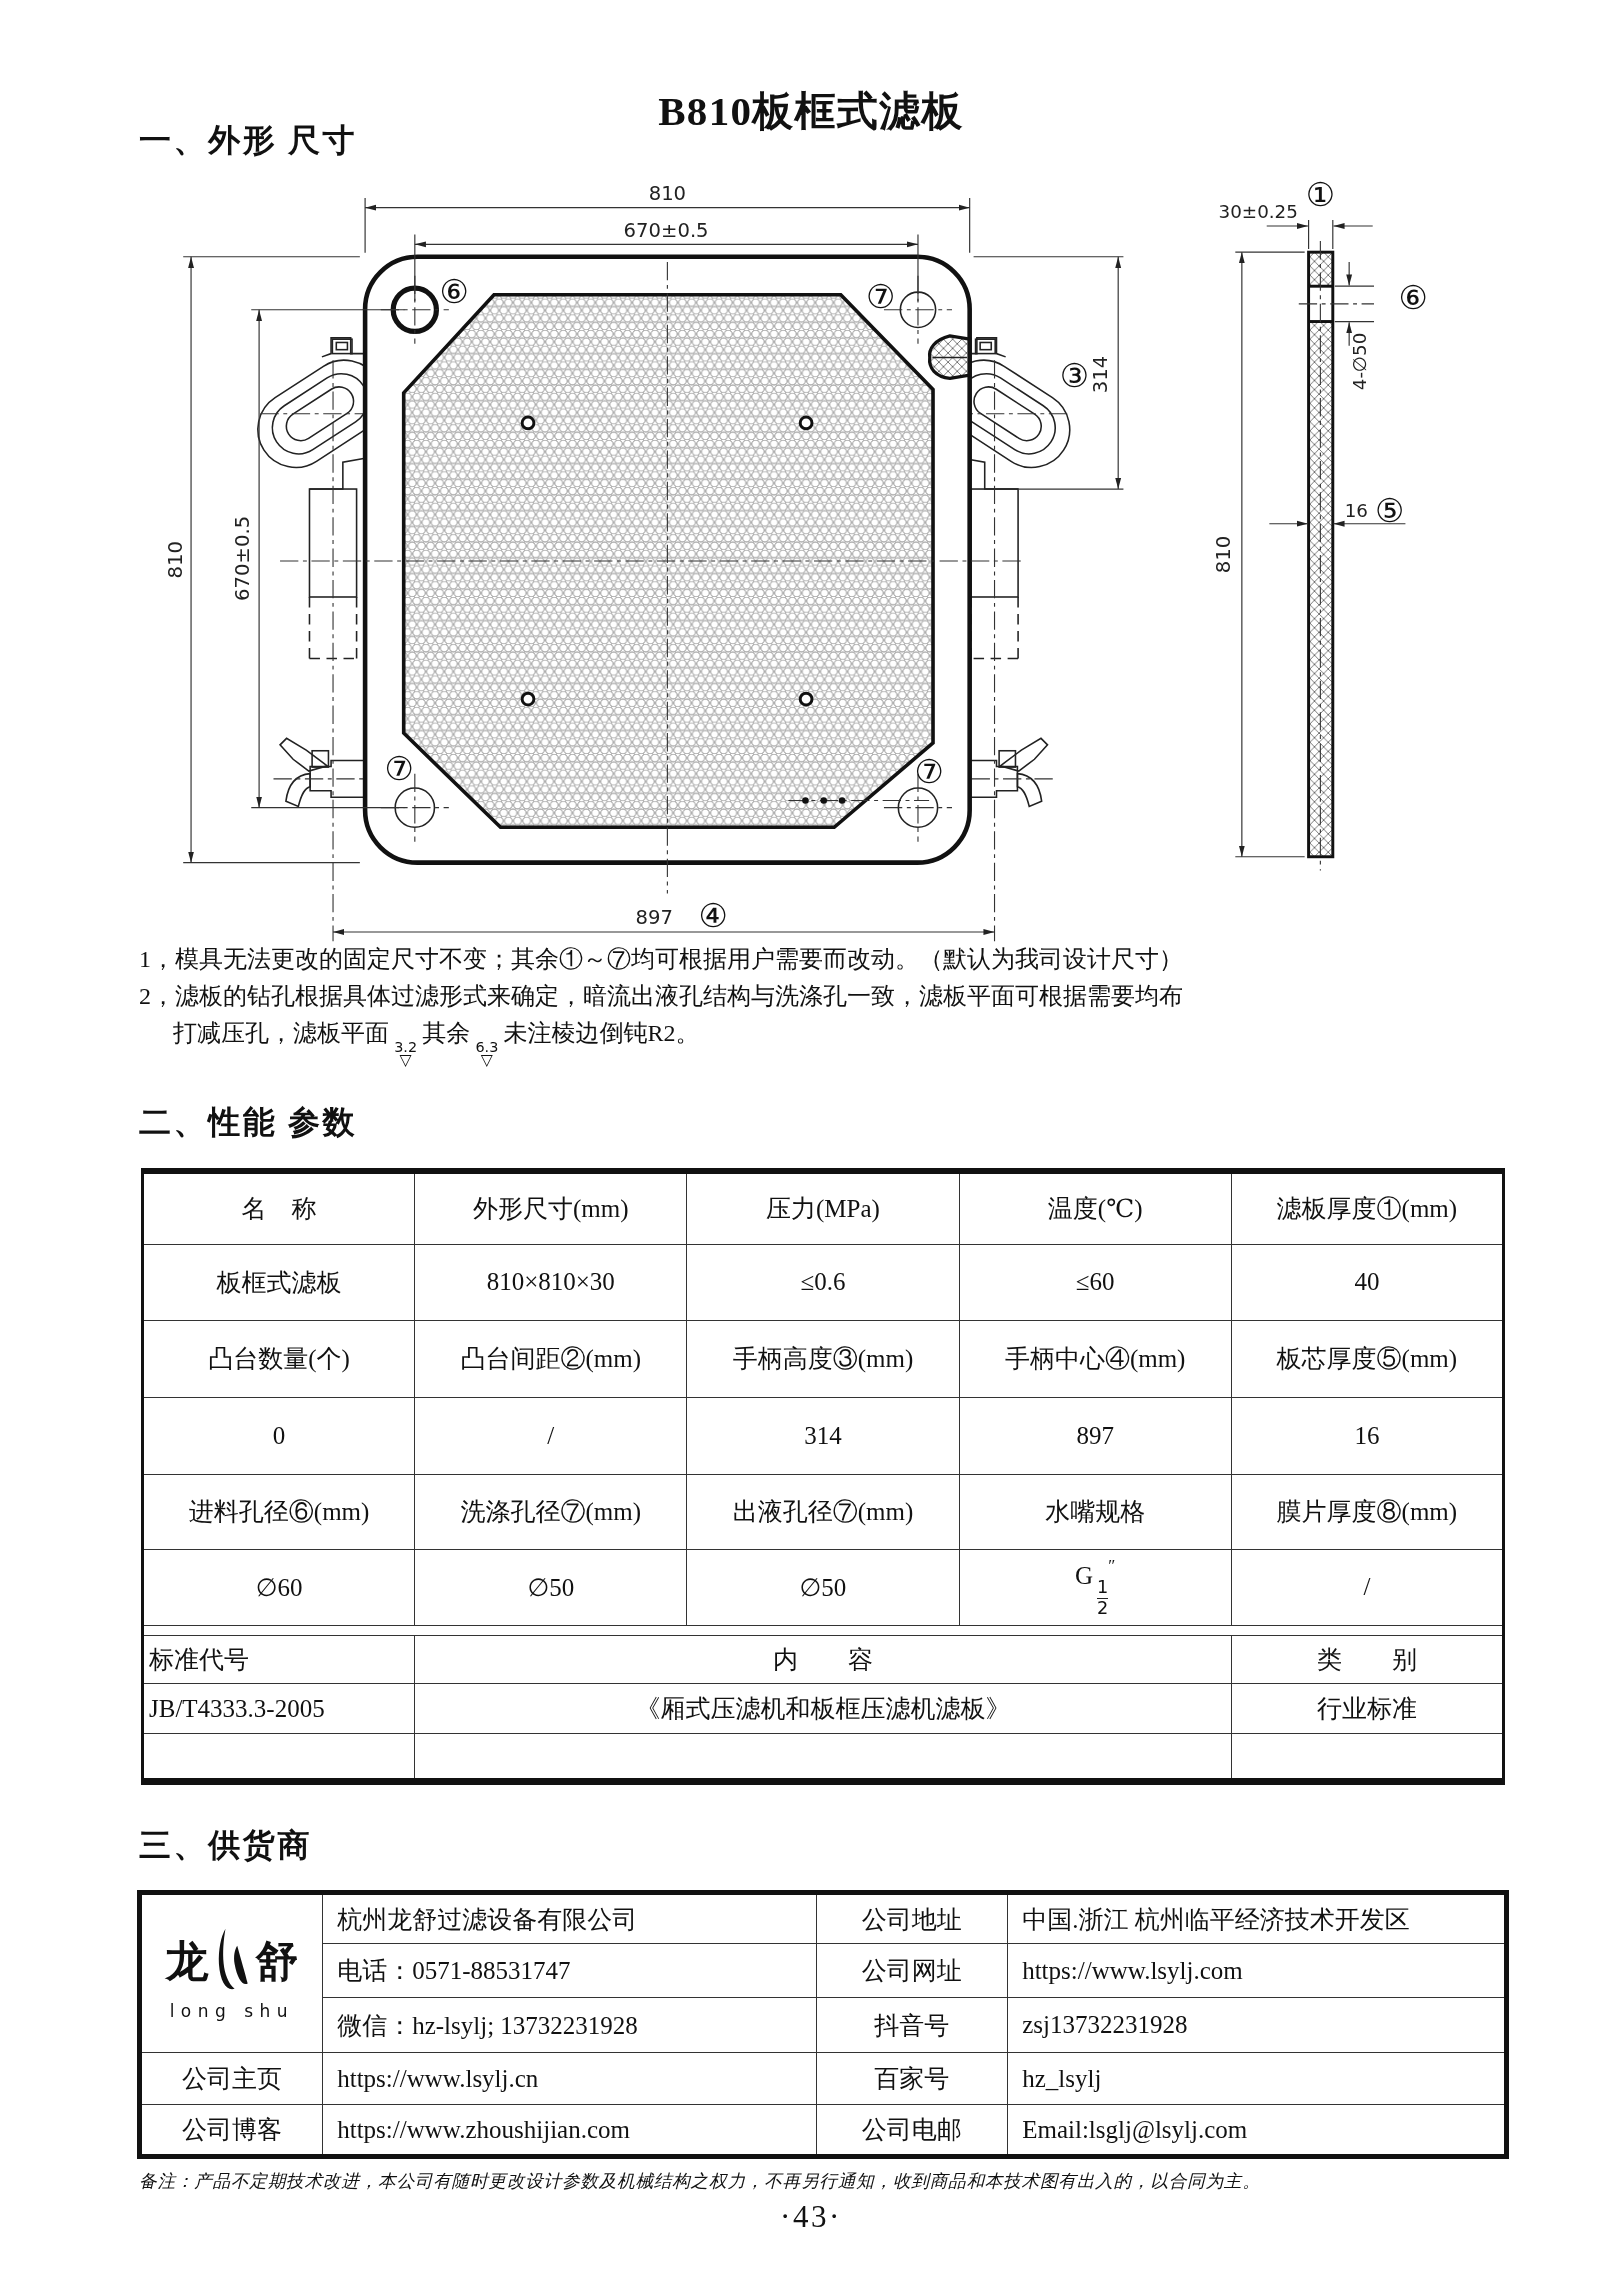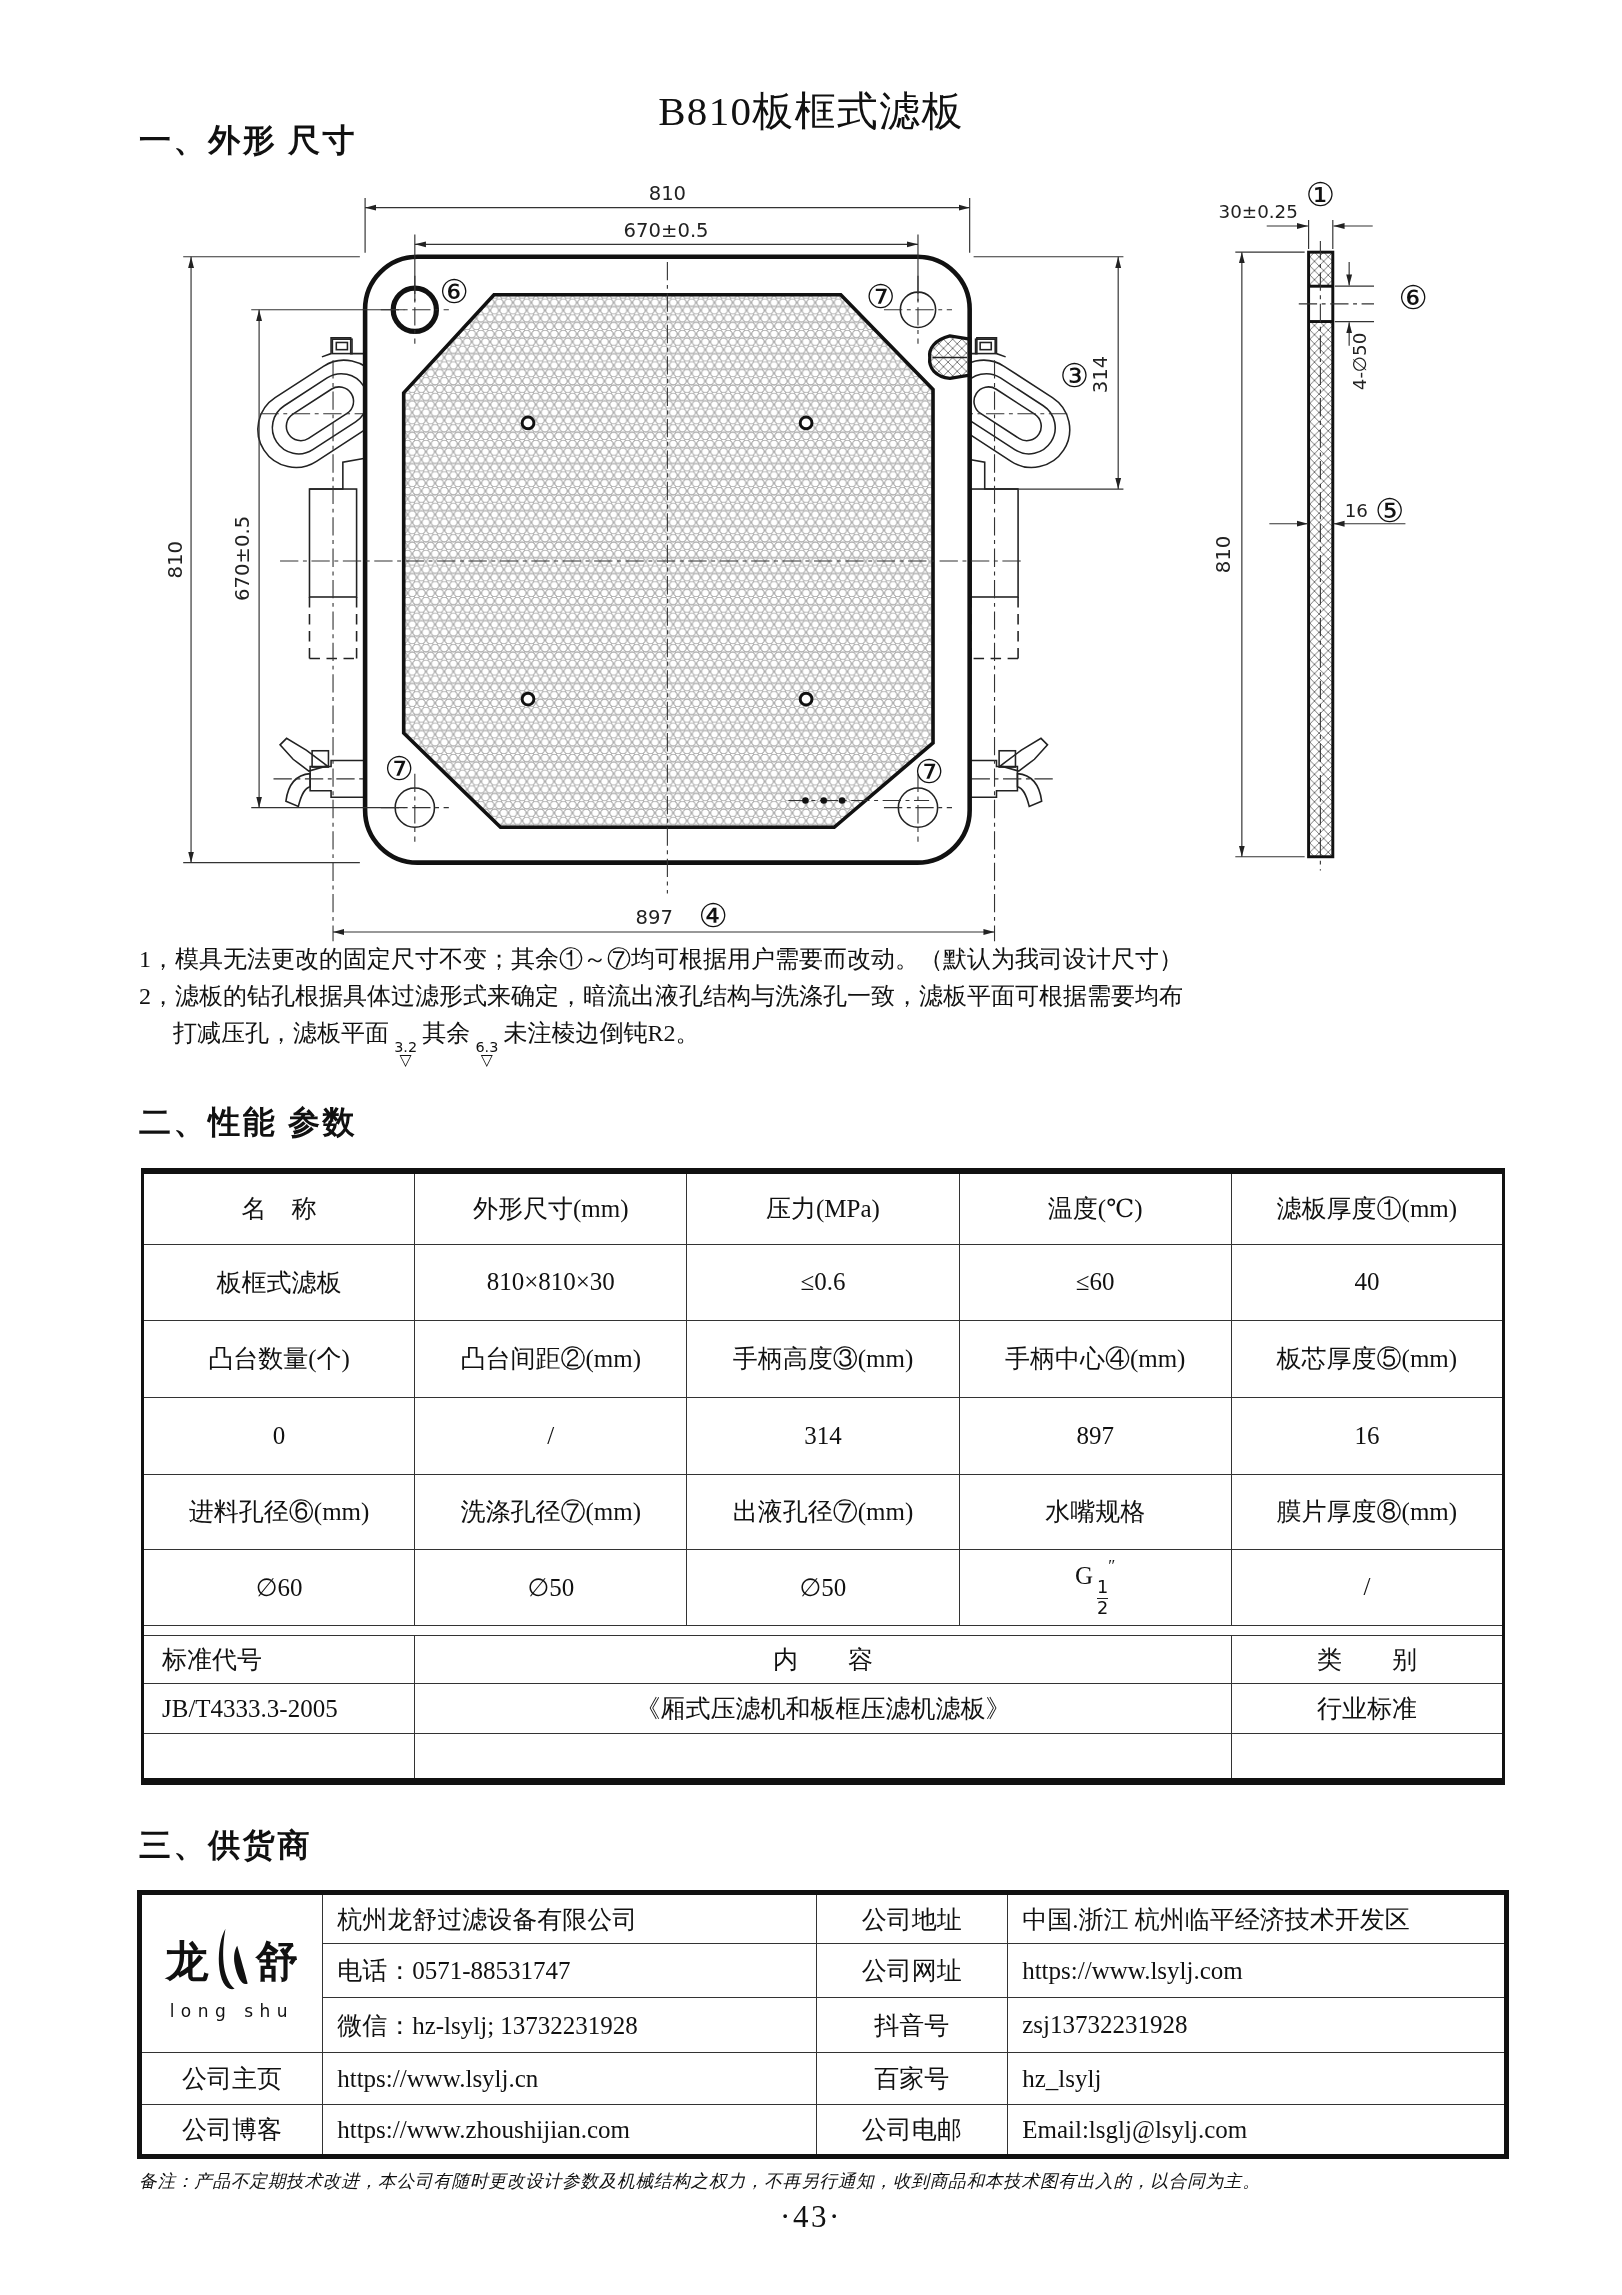--- a/index.html
+++ b/index.html
@@ -1,20 +1,20 @@
 <!DOCTYPE html>
 <html style="font-size:10.5px"><head>
 <meta charset="utf-8">
 <style>
   html,body{margin:0;padding:0;background:#888;}
   #page{position:relative;width:1622px;height:2295px;background:#ffffff;margin:0 auto;
         font-family:"Liberation Serif","DejaVu Serif",serif;color:#111;overflow:hidden;}
   .abs{position:absolute;}
   
-  .title{left:0;right:0;top:84px;text-align:center;font-size:41px;font-weight:normal;letter-spacing:1.3px;}
+  .title{left:0;right:0;top:84px;text-align:center;font-size:41px;font-weight:bold;letter-spacing:1.3px;}
   .sec{left:139px;font-size:32px;font-weight:bold;letter-spacing:2.6px;}
   
   .notes{left:139px;top:941px;width:1387px;font-size:24px;line-height:37px;}
   .notes .cont{padding-left:34px;}
   .rough{display:inline-flex;flex-direction:column;align-items:center;line-height:1;vertical-align:-10.5px;margin:0 5.2px;}
   .rough .rn{font-size:14.4px;font-family:"DejaVu Sans",sans-serif;}
   .rough .rt{font-size:15.7px;margin-top:-2px;}
   
   svg.draw{position:absolute;left:0;top:0;width:1622px;height:982px;}
   .tn{stroke:#222;stroke-width:2.4;fill:none;}
@@ -23,21 +23,21 @@
   .dim{stroke:#333;stroke-width:1.8;fill:none;}
   .dt{font-family:"DejaVu Sans",sans-serif;font-size:30px;fill:#222;}
   .dts{font-family:"DejaVu Sans",sans-serif;font-size:28px;fill:#222;}
   .lbl{font-family:"DejaVu Sans",sans-serif;font-size:50px;fill:#111;}
   
   table{border-collapse:collapse;table-layout:fixed;background:#fff;}
   td{border:1.3px solid #333;vertical-align:middle;overflow:hidden;}
   .ptable{left:141px;top:1168px;width:1364px;font-size:25px;text-align:center;
           border:3.3px solid #111;border-top:6.5px solid #111;border-bottom:7.9px solid #111;position:absolute;}
   .ptable td{padding:0 2.6px;}
-  .ptable .lft{text-align:left;padding-left:18px;}
+  .ptable .lft{text-align:left;padding-left:5px;}
   .frac{display:inline-flex;flex-direction:column;align-items:center;line-height:1;vertical-align:-9.2px;margin-left:3.9px;
         font-family:"DejaVu Sans",sans-serif;font-size:17.7px;}
   .frac .bar{display:block;width:100%;border-top:1.3px solid #222;height:0;margin:1.3px 0;}
   .nu{vertical-align:13px;font-size:17px;}
   .stable{left:137px;top:1890px;width:1372px;font-size:25px;position:absolute;
           border:5.9px solid #111;}
   .stable td{padding:0 17px;}
   .stable .lft{text-align:left;padding-left:14.4px;}
   .stable .ctr{text-align:center;}
   

